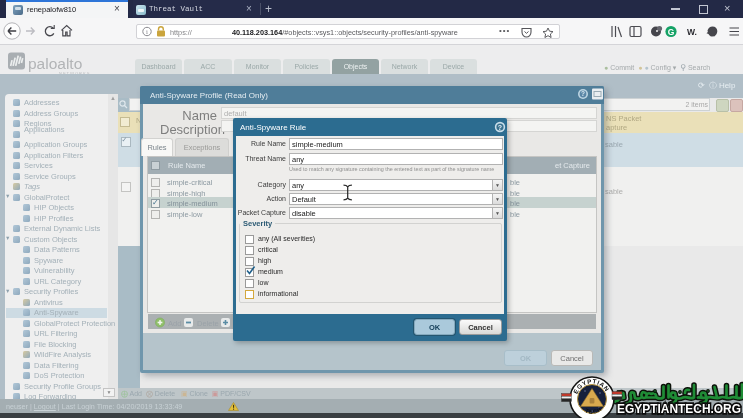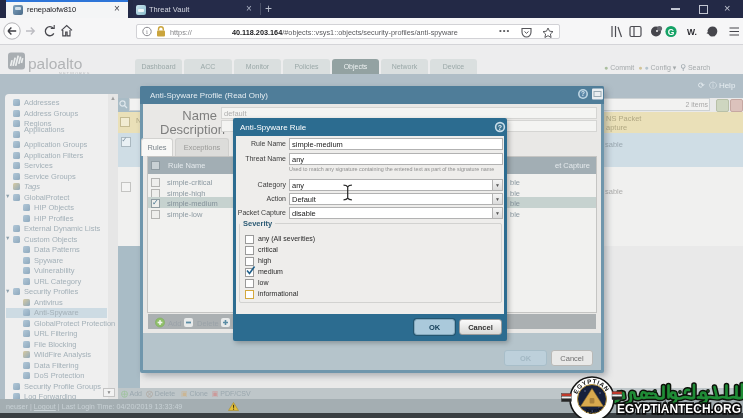--- a/index.html
+++ b/index.html
@@ -17,21 +17,21 @@
 <div class="abs" style="left:6px;top:0;width:122px;height:1.5px;background:#2e75d8;"></div>
 <div class="abs" style="left:13px;top:4.5px;width:10px;height:10px;border-radius:2px;background:linear-gradient(135deg,#7fa3c0,#4a6a88);"></div>
 <div class="abs" style="left:15px;top:7px;width:6px;height:3px;border-radius:1px;background:#cfdde8;"></div>
 <div class="abs tx" style="left:27px;top:5px;font-size:7.5px;color:#16161c;">renepalofw810</div>
 <div class="abs tx" style="left:114px;top:3px;font-size:10px;color:#45454c;">×</div>
 
 <div class="abs" style="left:133px;top:0;width:127px;height:18px;background:#252b49;"></div>
 <div class="abs" style="left:260px;top:3px;width:1px;height:12px;background:#4a5068;"></div>
 <div class="abs" style="left:136px;top:4.5px;width:10px;height:10px;border-radius:2px;background:linear-gradient(135deg,#c8e2ec,#8abccc);"></div>
 <div class="abs" style="left:138px;top:9px;width:6px;height:3px;background:#eef6f8;border-radius:1px;"></div>
-<div class="abs tx" style="left:149px;top:5px;font-size:7.5px;color:#d3d6e0;">Threat Vault</div>
+<div class="abs tx" style="left:149px;top:5px;font-size:7.5px;color:#d3d6e0;font-family:Liberation Mono, monospace;">Threat Vault</div>
 <div class="abs tx" style="left:246px;top:3px;font-size:10px;color:#aab0c2;">×</div>
 <div class="abs tx" style="left:265px;top:2px;font-size:12px;color:#b9bdca;">+</div>
 
 <div class="abs" style="left:671px;top:8px;width:9px;height:1.5px;background:#c2c6d2;"></div>
 <div class="abs" style="left:699px;top:5px;width:7px;height:7px;border:1px solid #c2c6d2;"></div>
 <div class="abs tx" style="left:724px;top:2px;font-size:11px;color:#c2c6d2;">×</div>
 
 <div class="abs" style="left:0;top:18px;width:743px;height:27px;background:#f6f6f7;border-bottom:1px solid #d4d4d8;box-sizing:border-box;"></div>
 <svg class="abs" style="left:0px;top:21px;" width="80" height="21" viewBox="0 0 80 21">
   <circle cx="12" cy="10" r="8.2" fill="#fdfdfd" stroke="#b4b4b8" stroke-width="1"></circle>

